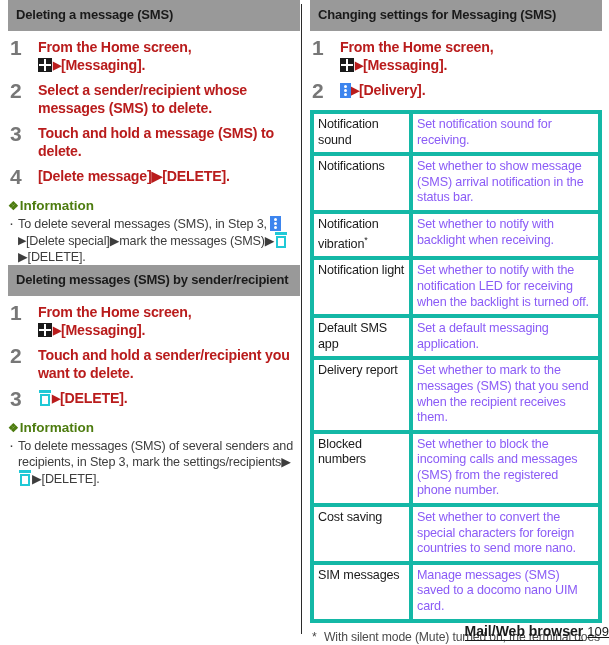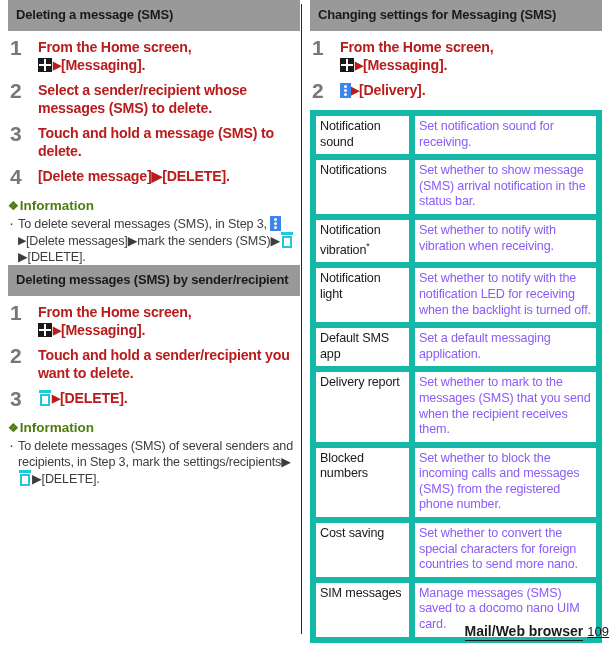--- a/index.html
+++ b/index.html
@@ -150,21 +150,21 @@
   }
 
   
   table.settings {
     border-collapse: collapse;
     width: 292px;
     margin-top: 9px;
     table-layout: fixed;
   }
   table.settings td {
-    border: 6px solid #14b8a6;
+    border: 4px solid #14b8a6;
     vertical-align: top;
     padding: 3px 4px 4px 4px;
     font-size: 12.6px;
     line-height: 15.6px;
     letter-spacing: -0.15px;
   }
   td.k { width: 99px; color: #1a1a1a; }
   td.v { color: #8b5cf6; }
   td.k sup { font-size: 9px; vertical-align: super; }
 
@@ -233,21 +233,21 @@
       <div class="step-num">4</div>
       <div class="step-body">[Delete message]▶[DELETE].</div>
     </div>
 
     <div class="info-head">
       <span class="dia">❖</span><span>Information</span>
     </div>
     <ul class="info-list">
       <li>
         <span>To delete several messages (SMS), in Step 3,</span>
-        <span class="ico ico-dots"><i></i><i></i><i></i></span><span class="arrow">▶</span><span>[Delete messages]▶mark the senders (SMS)▶</span><span class="ico ico-trash"><u></u><b></b></span><span>▶[DELETE].</span>
+        <span class="ico ico-dots"><i></i><i></i><i></i></span><span class="arrow">▶</span><span>[Delete special]▶mark the messages (SMS)▶</span><span class="ico ico-trash"><u></u><b></b></span><span>▶[DELETE].</span>
       </li>
     </ul>
 
     <div class="sec-head" style="">Deleting messages (SMS) by sender/recipient</div>
 
     <div class="step">
       <div class="step-num">1</div>
       <div class="step-body">
         <span>From the Home screen,</span><br>
         <span class="ico ico-grid"></span><span class="arrow">▶</span><span>[Messaging].</span>
@@ -302,21 +302,21 @@
         <tr>
           <td class="k">Notification sound</td>
           <td class="v">Set notification sound for receiving.</td>
         </tr>
         <tr>
           <td class="k">Notifications</td>
           <td class="v">Set whether to show message (SMS) arrival notification in the status bar.</td>
         </tr>
         <tr>
           <td class="k"><span>Notification vibration</span><sup>*</sup></td>
-          <td class="v">Set whether to notify with vibration when receiving.</td>
+          <td class="v">Set whether to notify with backlight when receiving.</td>
         </tr>
         <tr>
           <td class="k">Notification light</td>
           <td class="v">Set whether to notify with the notification LED for receiving when the backlight is turned off.</td>
         </tr>
         <tr>
           <td class="k">Default SMS app</td>
           <td class="v">Set a default messaging application.</td>
         </tr>
         <tr>

